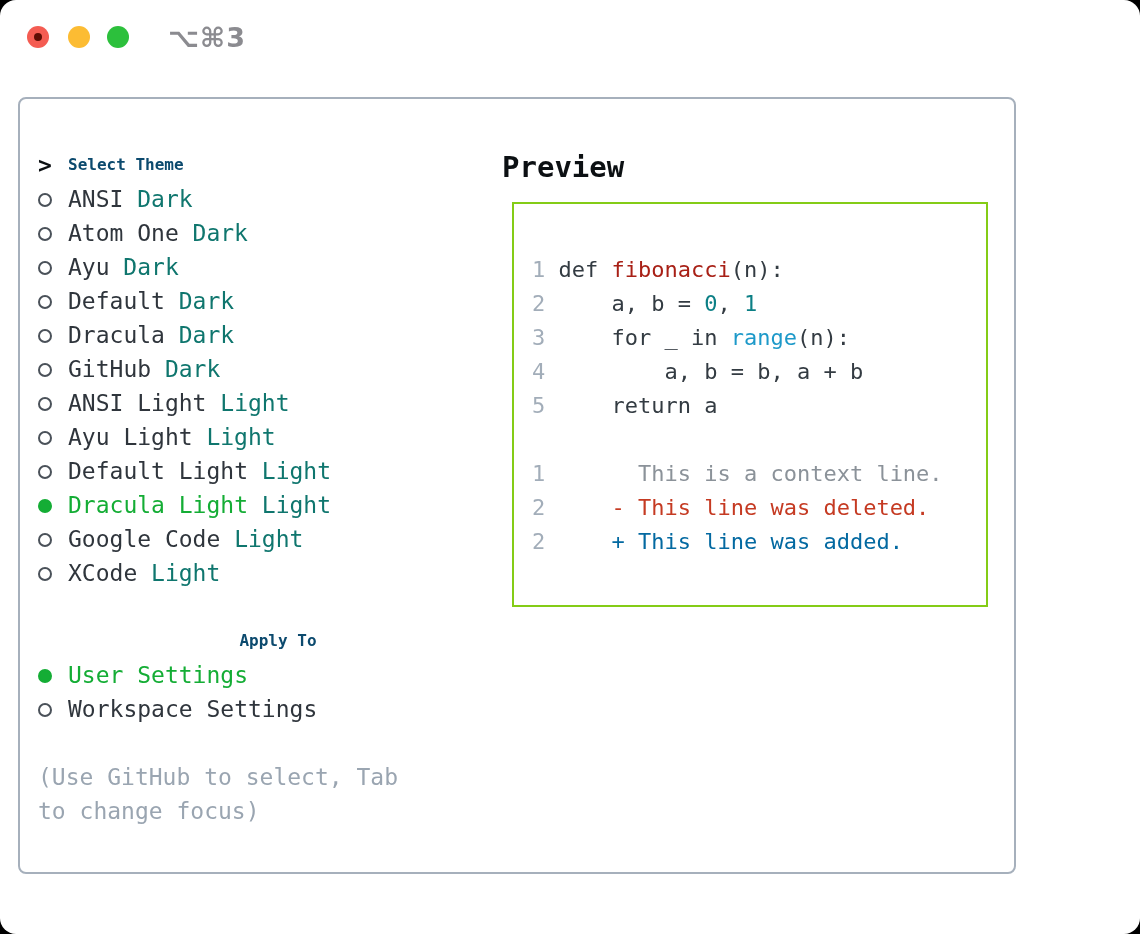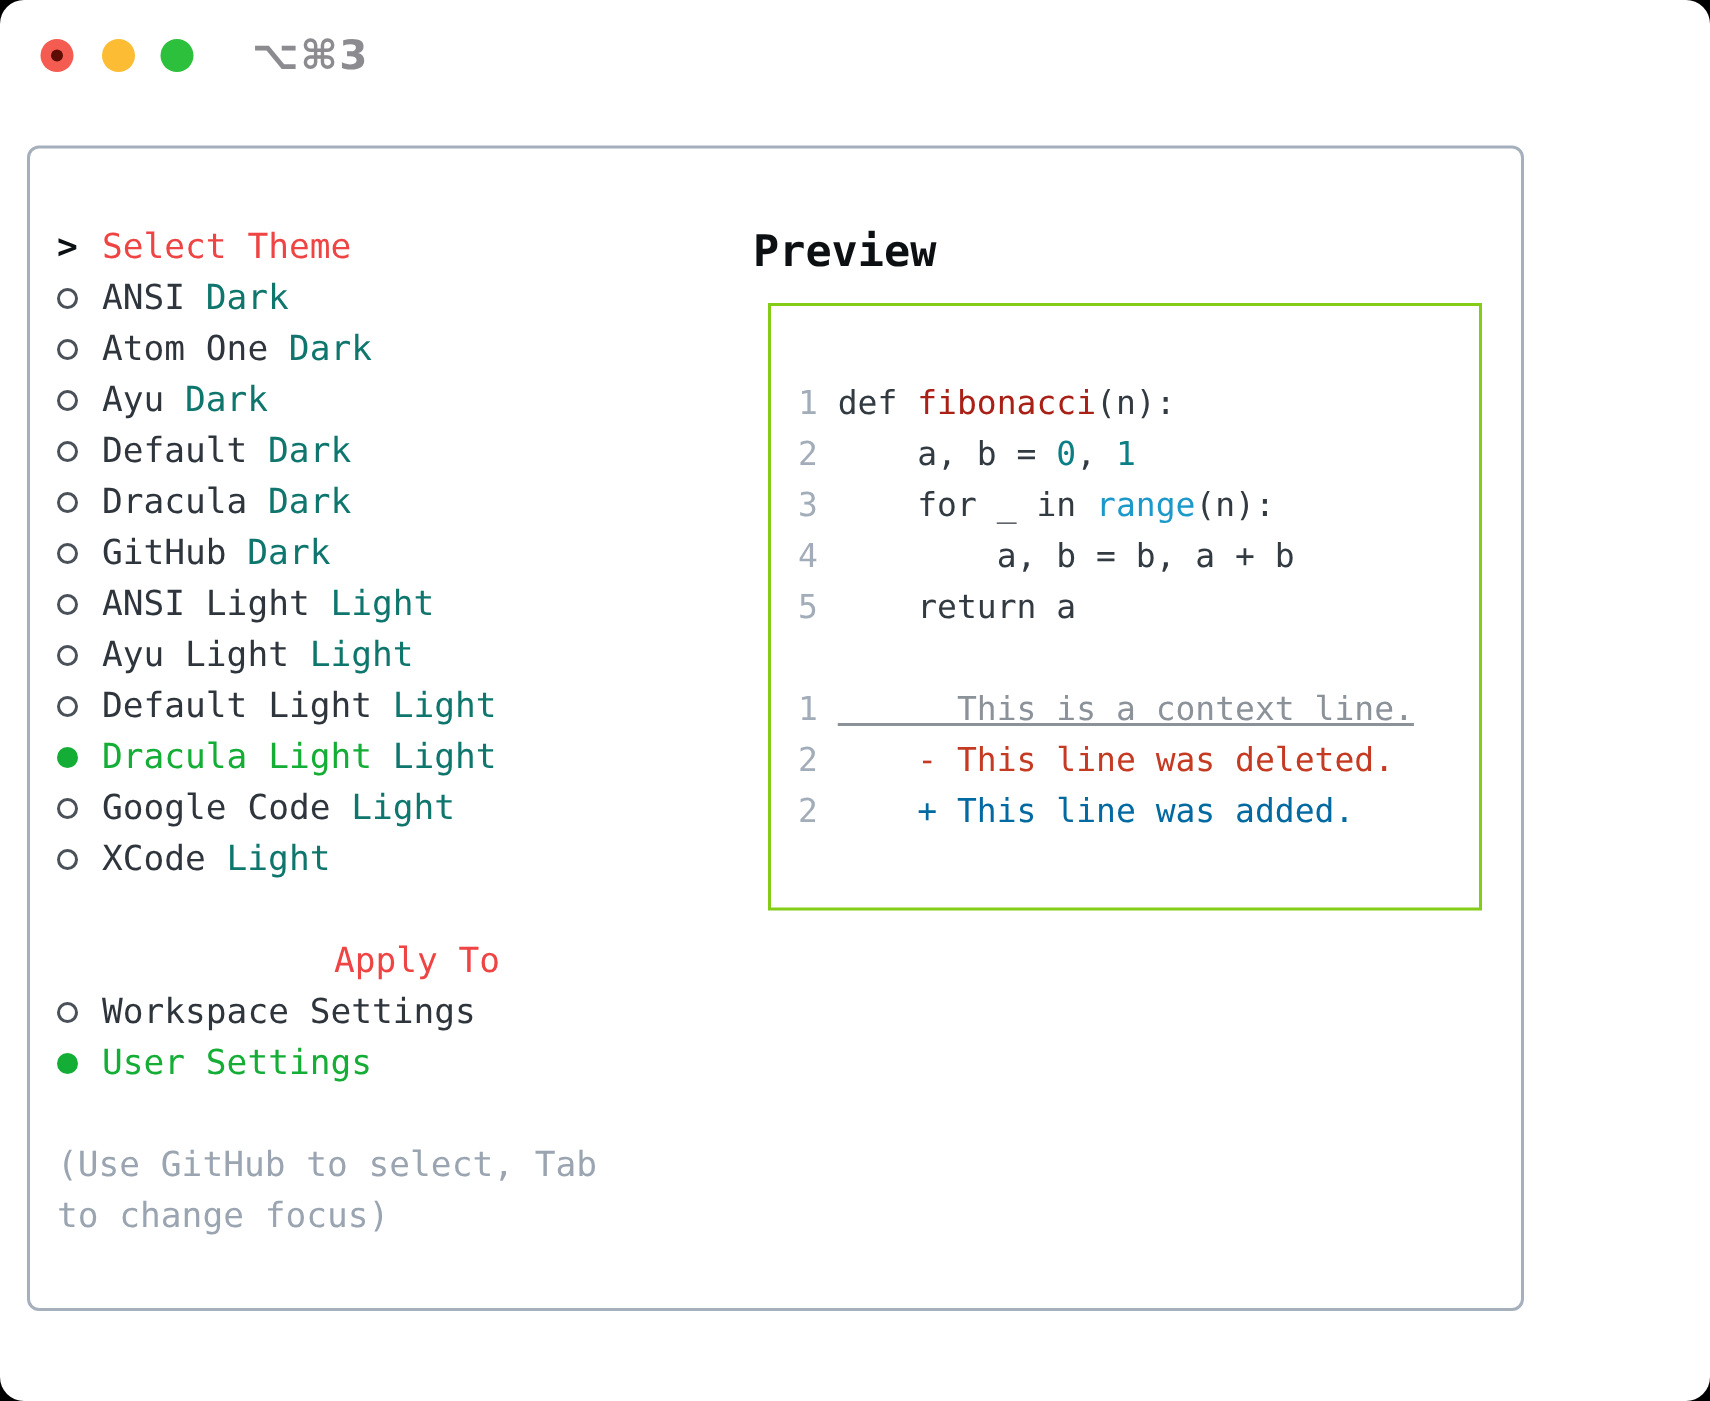--- a/index.html
+++ b/index.html
@@ -44,21 +44,21 @@
     border: 2px solid #a6b0bc;
     border-radius: 8px;
   }
 
   
   .left-col { position: absolute; left: 18px; top: 49px; width: 450px; }
   .row { height: 34px; line-height: 34px; font-size: 23px; white-space: nowrap; display: flex; align-items: center; }
   .spacer { height: 34px; }
 
   .prompt { display: inline-block; width: 30px; color: #0c1013; font-weight: 700; font-size: 23px; }
-  .hdr { color: #ef4444; font-weight: 400; font-size: 23px; }
+  .hdr { color: #0c4a6e; font-weight: 700; font-size: 16px; }
   .apply-header { padding-left: 30px; justify-content: center; }
 
   .radio-box { display: inline-block; width: 30px; flex: 0 0 30px; }
   .radio {
     display: inline-block; width: 14px; height: 14px;
     border: 2px solid #4a5159; border-radius: 50%;
     background: transparent;
   }
   .selected .radio { border-color: #14ad35; background: #14ad35; }
 
@@ -85,21 +85,21 @@
     border: 2px solid #84cc16;
     padding: 49px 18px 46px 18px;
     overflow: hidden;
   }
   .code-line { height: 34px; line-height: 34px; font-size: 22px; white-space: pre; }
   .lineno      { color: #a2adb9; }
   .seg-code    { color: #333b42; }
   .seg-func    { color: #a82016; }
   .seg-num     { color: #0b7f85; }
   .seg-builtin { color: #1d99c9; }
-  .seg-ctx     { color: #8b9299; text-decoration: underline; }
+  .seg-ctx     { color: #8b9299; }
   .seg-del     { color: #c53a22; }
   .seg-add     { color: #0369a1; }
 </style>
 </head>
 <body>
 
 <div class="window">
 
   <div class="titlebar">
     <span class="tl red">
@@ -181,27 +181,27 @@
           </div>
         </div>
 
       <div class="spacer"></div>
 
       <div class="row apply-header">
         <span class="hdr">Apply To</span>
       </div>
 
       <div id="apply-list">
+          <div class="row option selected">
+            <span class="radio-box"><span class="radio"></span></span>
+            <span class="opt-label">User Settings</span>
+          </div>
           <div class="row option">
             <span class="radio-box"><span class="radio"></span></span>
             <span class="opt-label">Workspace Settings</span>
-          </div>
-          <div class="row option selected">
-            <span class="radio-box"><span class="radio"></span></span>
-            <span class="opt-label">User Settings</span>
           </div>
         </div>
 
       <div class="spacer"></div>
 
       <div class="hint">(Use GitHub to select, Tab to change focus)</div>
     </div>
 
     <div class="preview-title">Preview</div>
 

